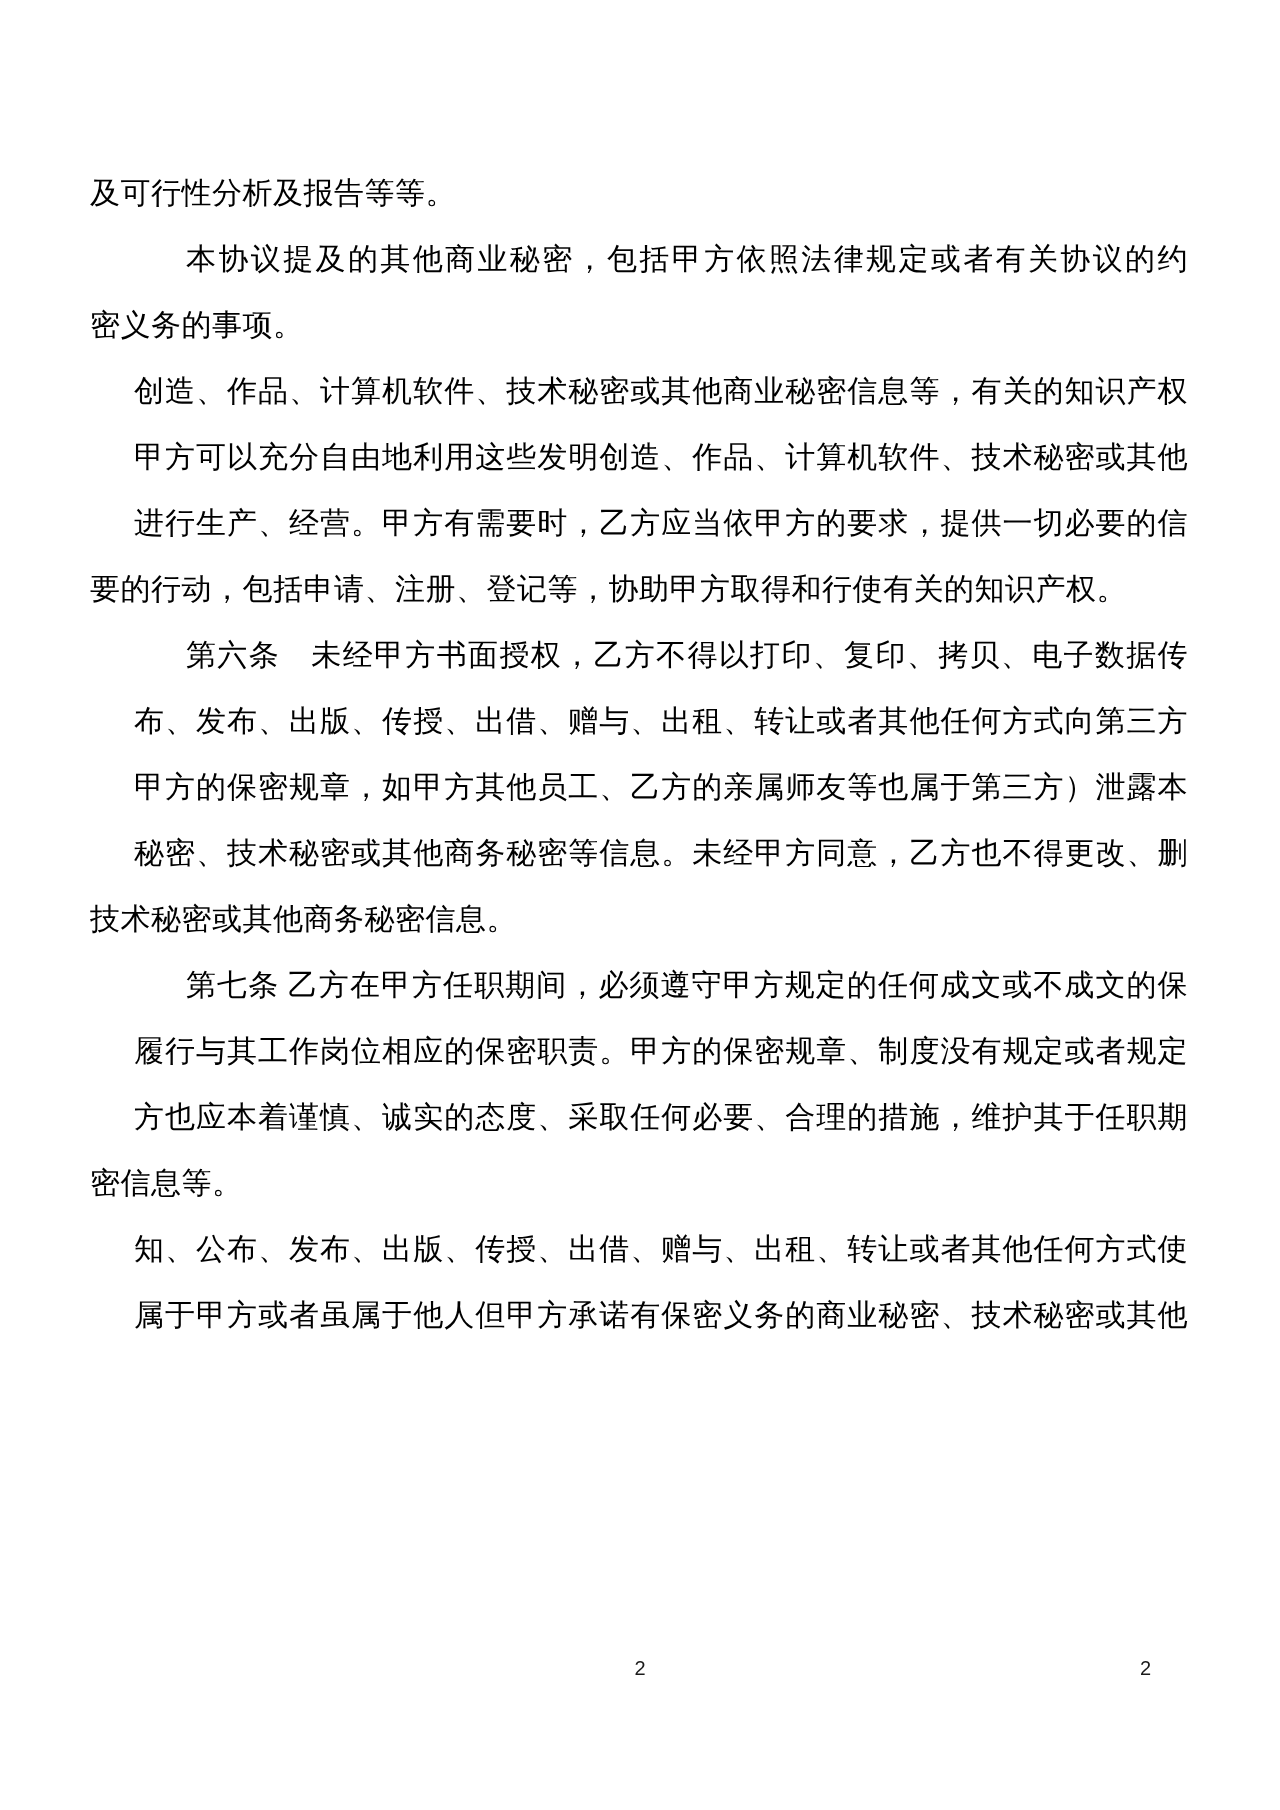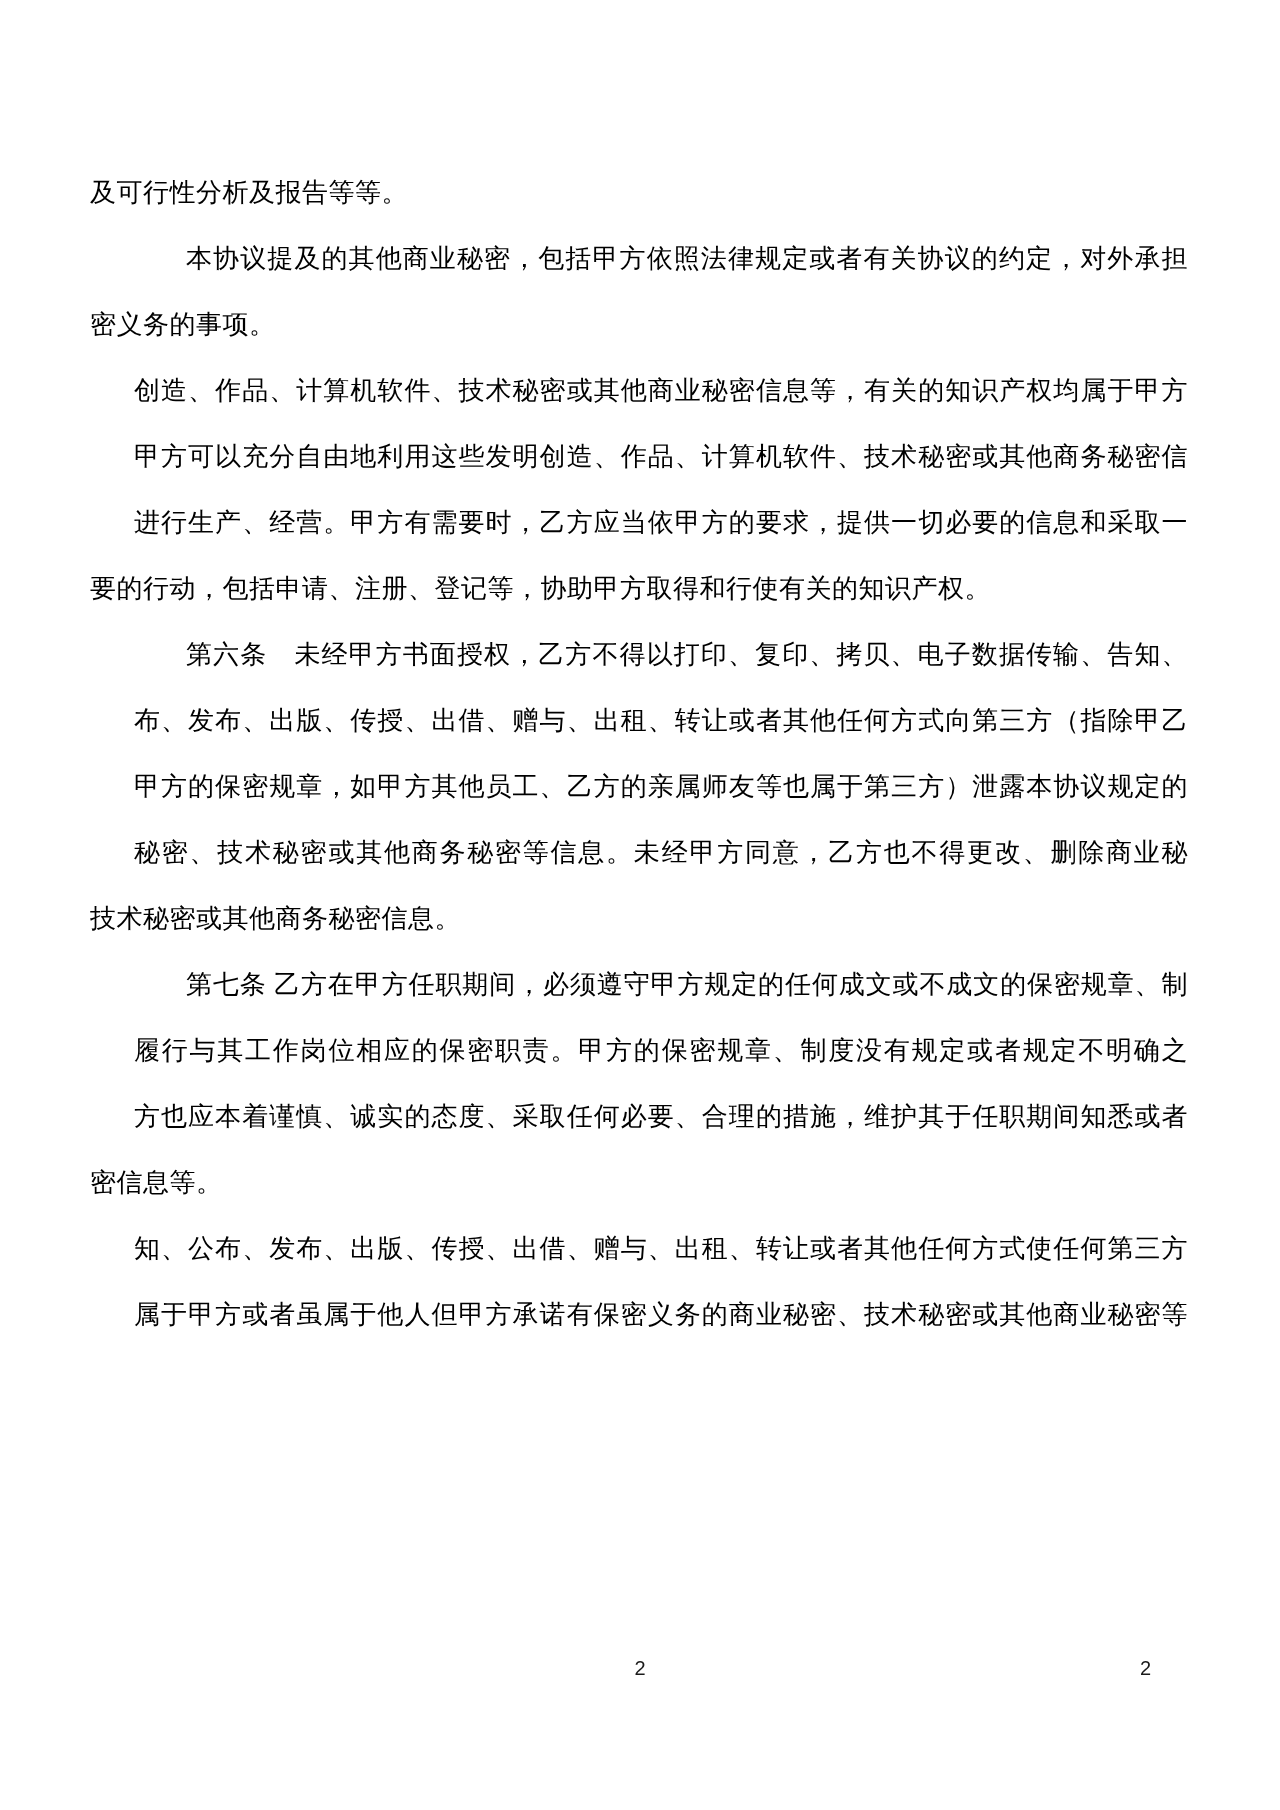--- a/index.html
+++ b/index.html
@@ -20,21 +20,21 @@
     inset: 0;
     background: #ffffff;
   }
   .doc-body {
     position: absolute;
     left: 90px;
     top: 160px;
     width: 1098px;
   }
   .line {
-    font-size: 26px;
+    font-size: 30px;
     line-height: 66px;
     height: 66px;
     overflow: hidden;
     text-align: left;
     letter-spacing: 0.5px;
     white-space: normal;
   }
   .line.justify {
     text-align: justify;
     text-align-last: justify;

